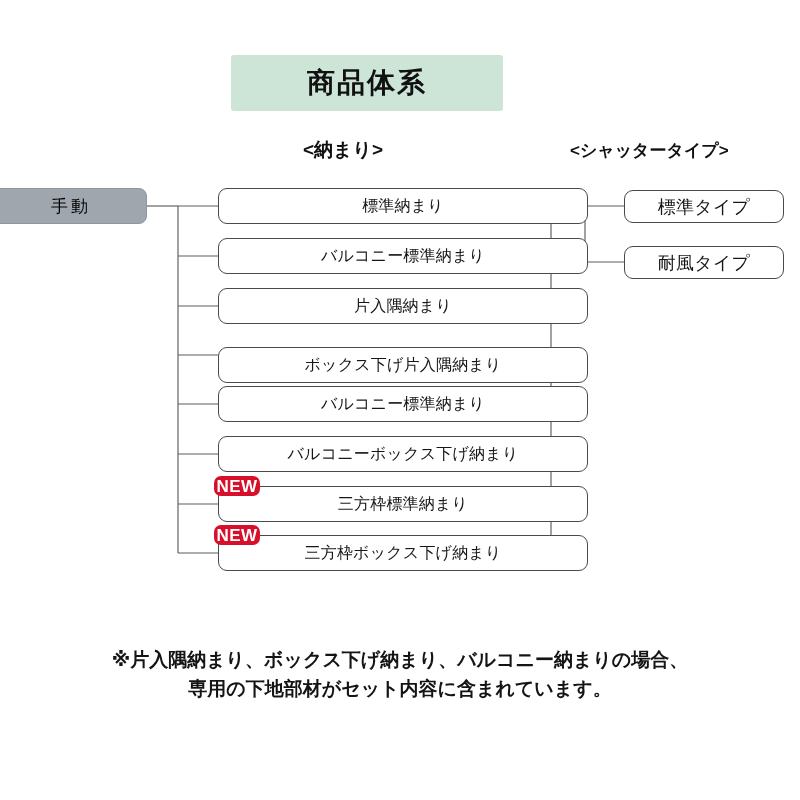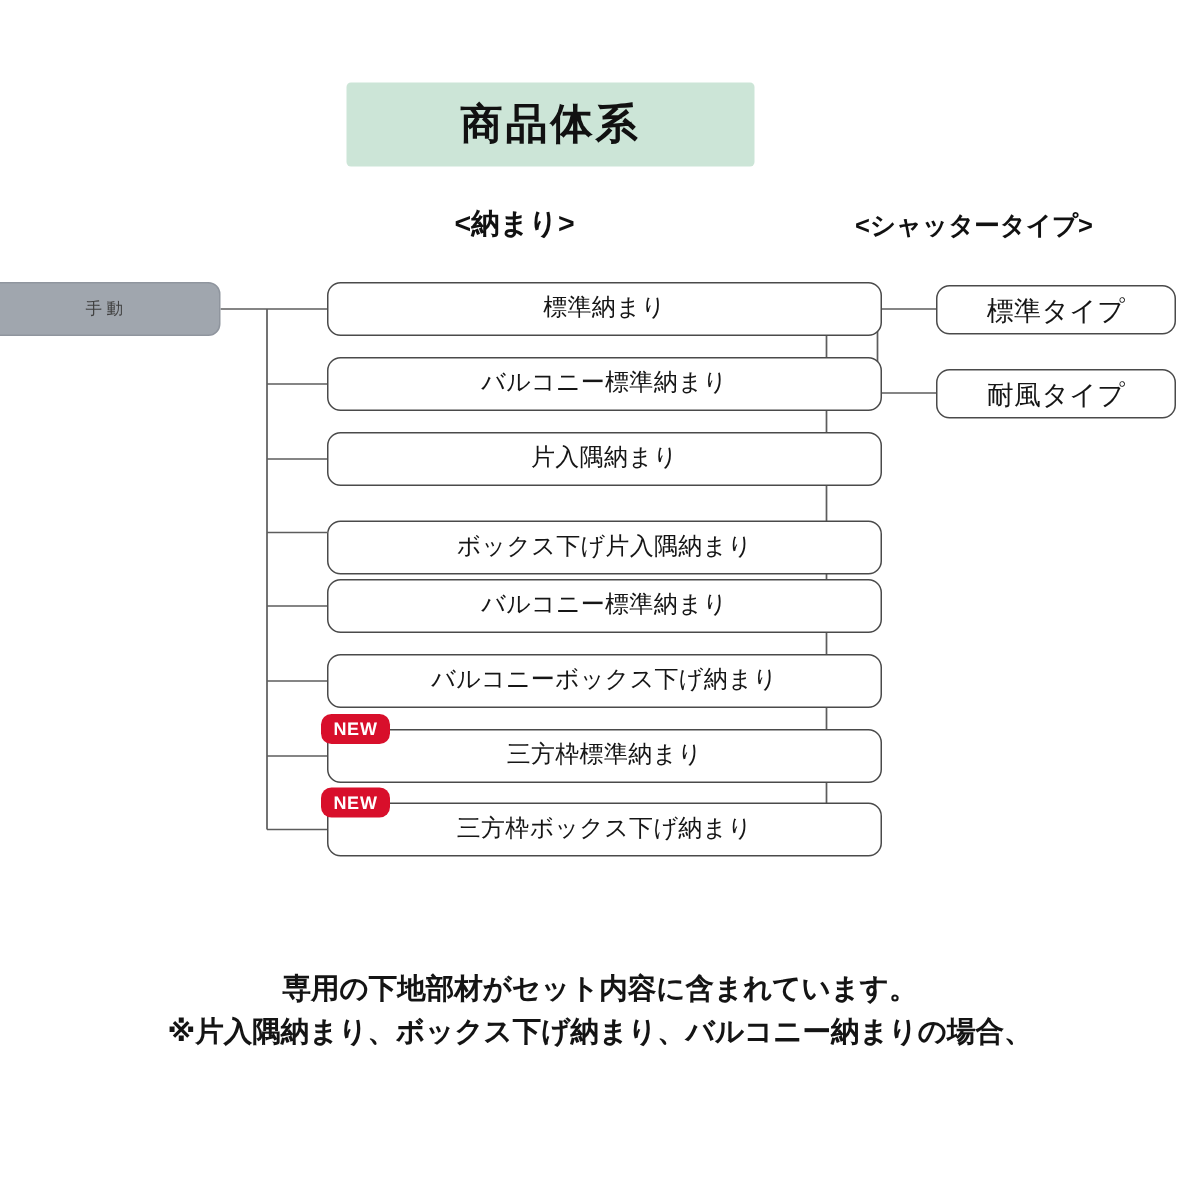--- a/index.html
+++ b/index.html
@@ -80,22 +80,22 @@
     height: 36px;
     background: #a0a6ae;
     border: 1px solid #8f959e;
     border-radius: 8px;
     display: flex;
     align-items: center;
     justify-content: center;
     box-sizing: border-box;
   }
   .root-node .root-label {
-    font-size: 11px;
-    color: #404040;
+    font-size: 17px;
+    color: #000000;
     letter-spacing: 3px;
     padding-left: 3px;
     line-height: 1;
   }
 
   
   .node-box {
     position: absolute;
     box-sizing: border-box;
     background: #ffffff;
@@ -131,21 +131,21 @@
     width: 46px;
     height: 20px;
     background: #d80f2b;
     border-radius: 7px;
     display: flex;
     align-items: center;
     justify-content: center;
     z-index: 5;
   }
   .new-badge .new-text {
-    font-size: 12px;
+    font-size: 17px;
     font-weight: 700;
     color: #ffffff;
     letter-spacing: 0.5px;
     line-height: 1;
   }
 
   
   .footnote {
     position: absolute;
     left: 0;
@@ -240,17 +240,17 @@
   </div>
 
   <div class="node-box shutter-box" style="top:190px">
     <span class="node-label">標準タイプ</span>
   </div>
   <div class="node-box shutter-box" style="top:246px">
     <span class="node-label">耐風タイプ</span>
   </div>
 
   <div class="footnote">
+    <span class="fn-line">※片入隅納まり、ボックス下げ納まり、バルコニー納まりの場合、</span>
     <span class="fn-line">専用の下地部材がセット内容に含まれています。</span>
-    <span class="fn-line">※片入隅納まり、ボックス下げ納まり、バルコニー納まりの場合、</span>
   </div>
 
 </div>
 
 </body></html>

